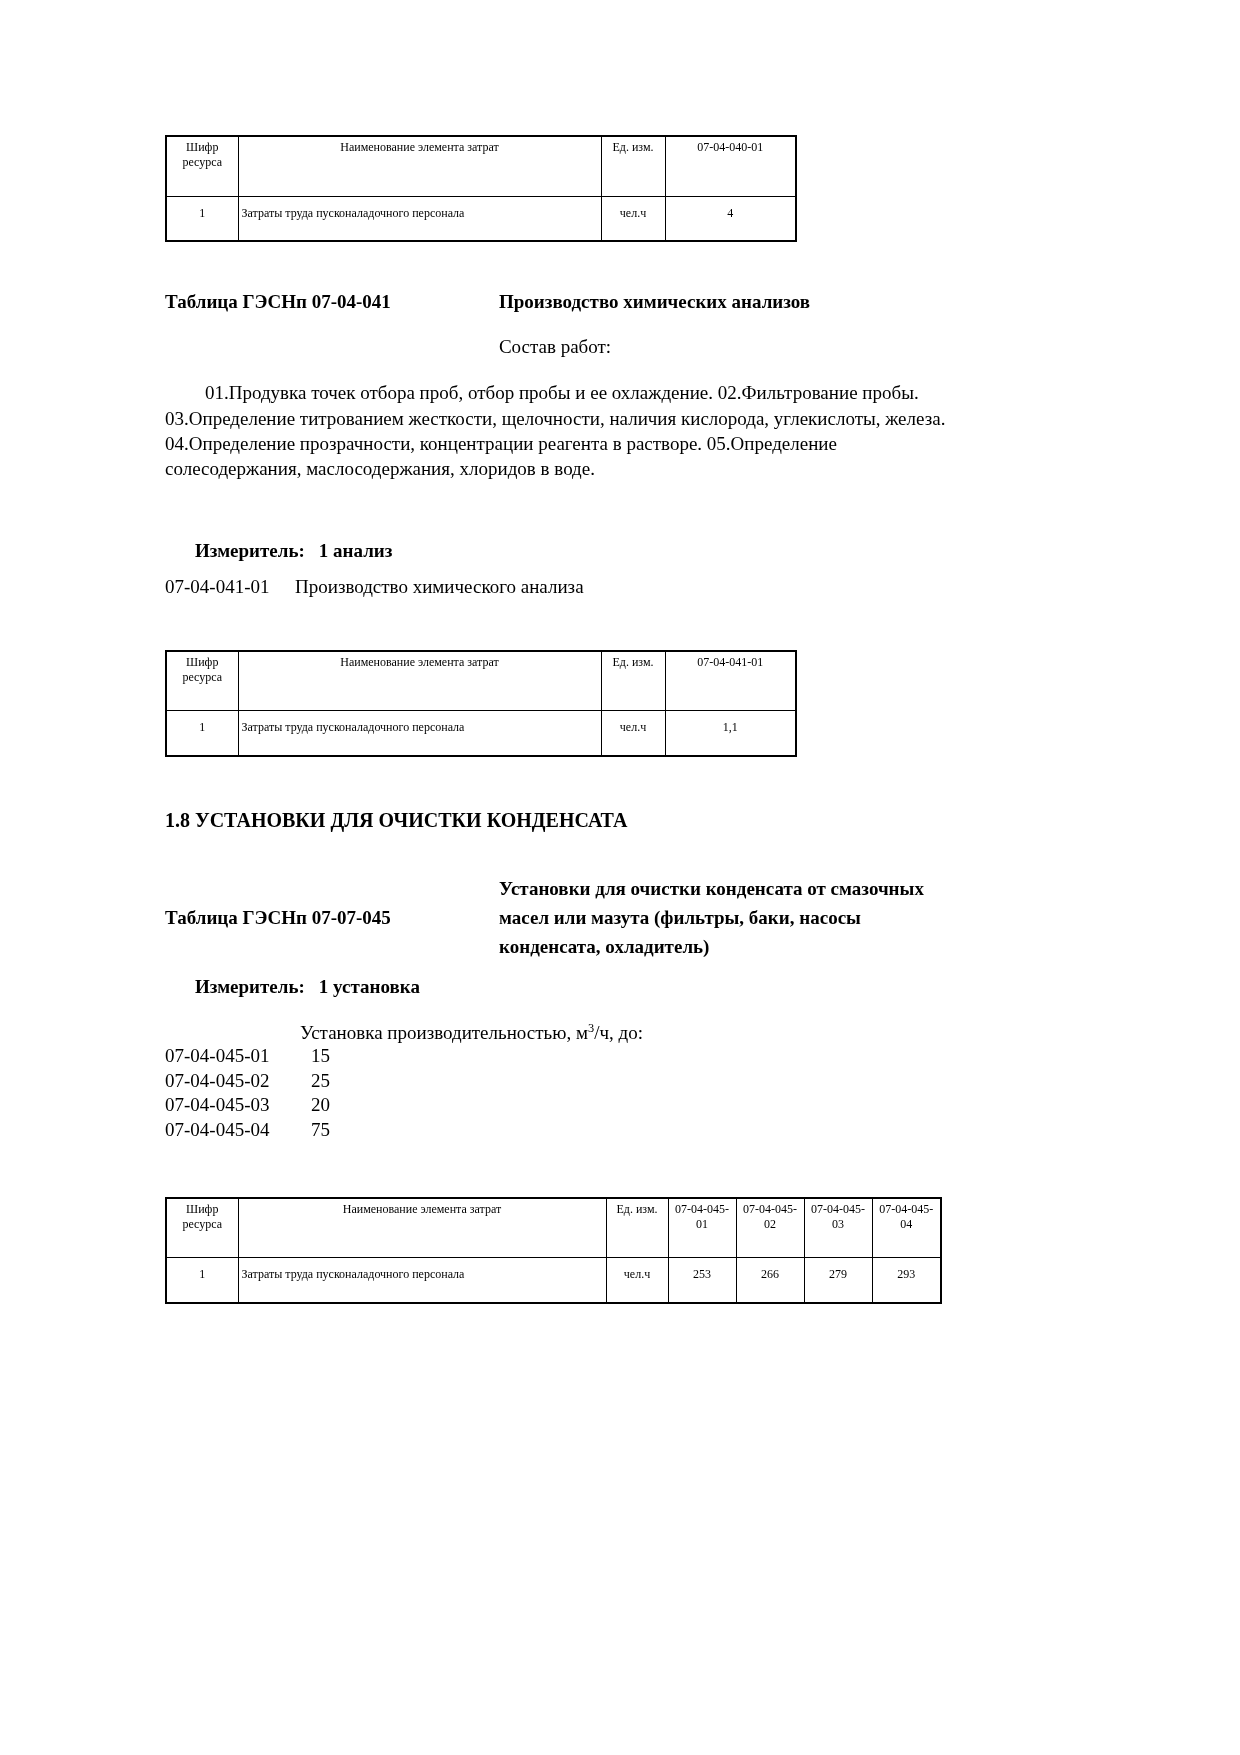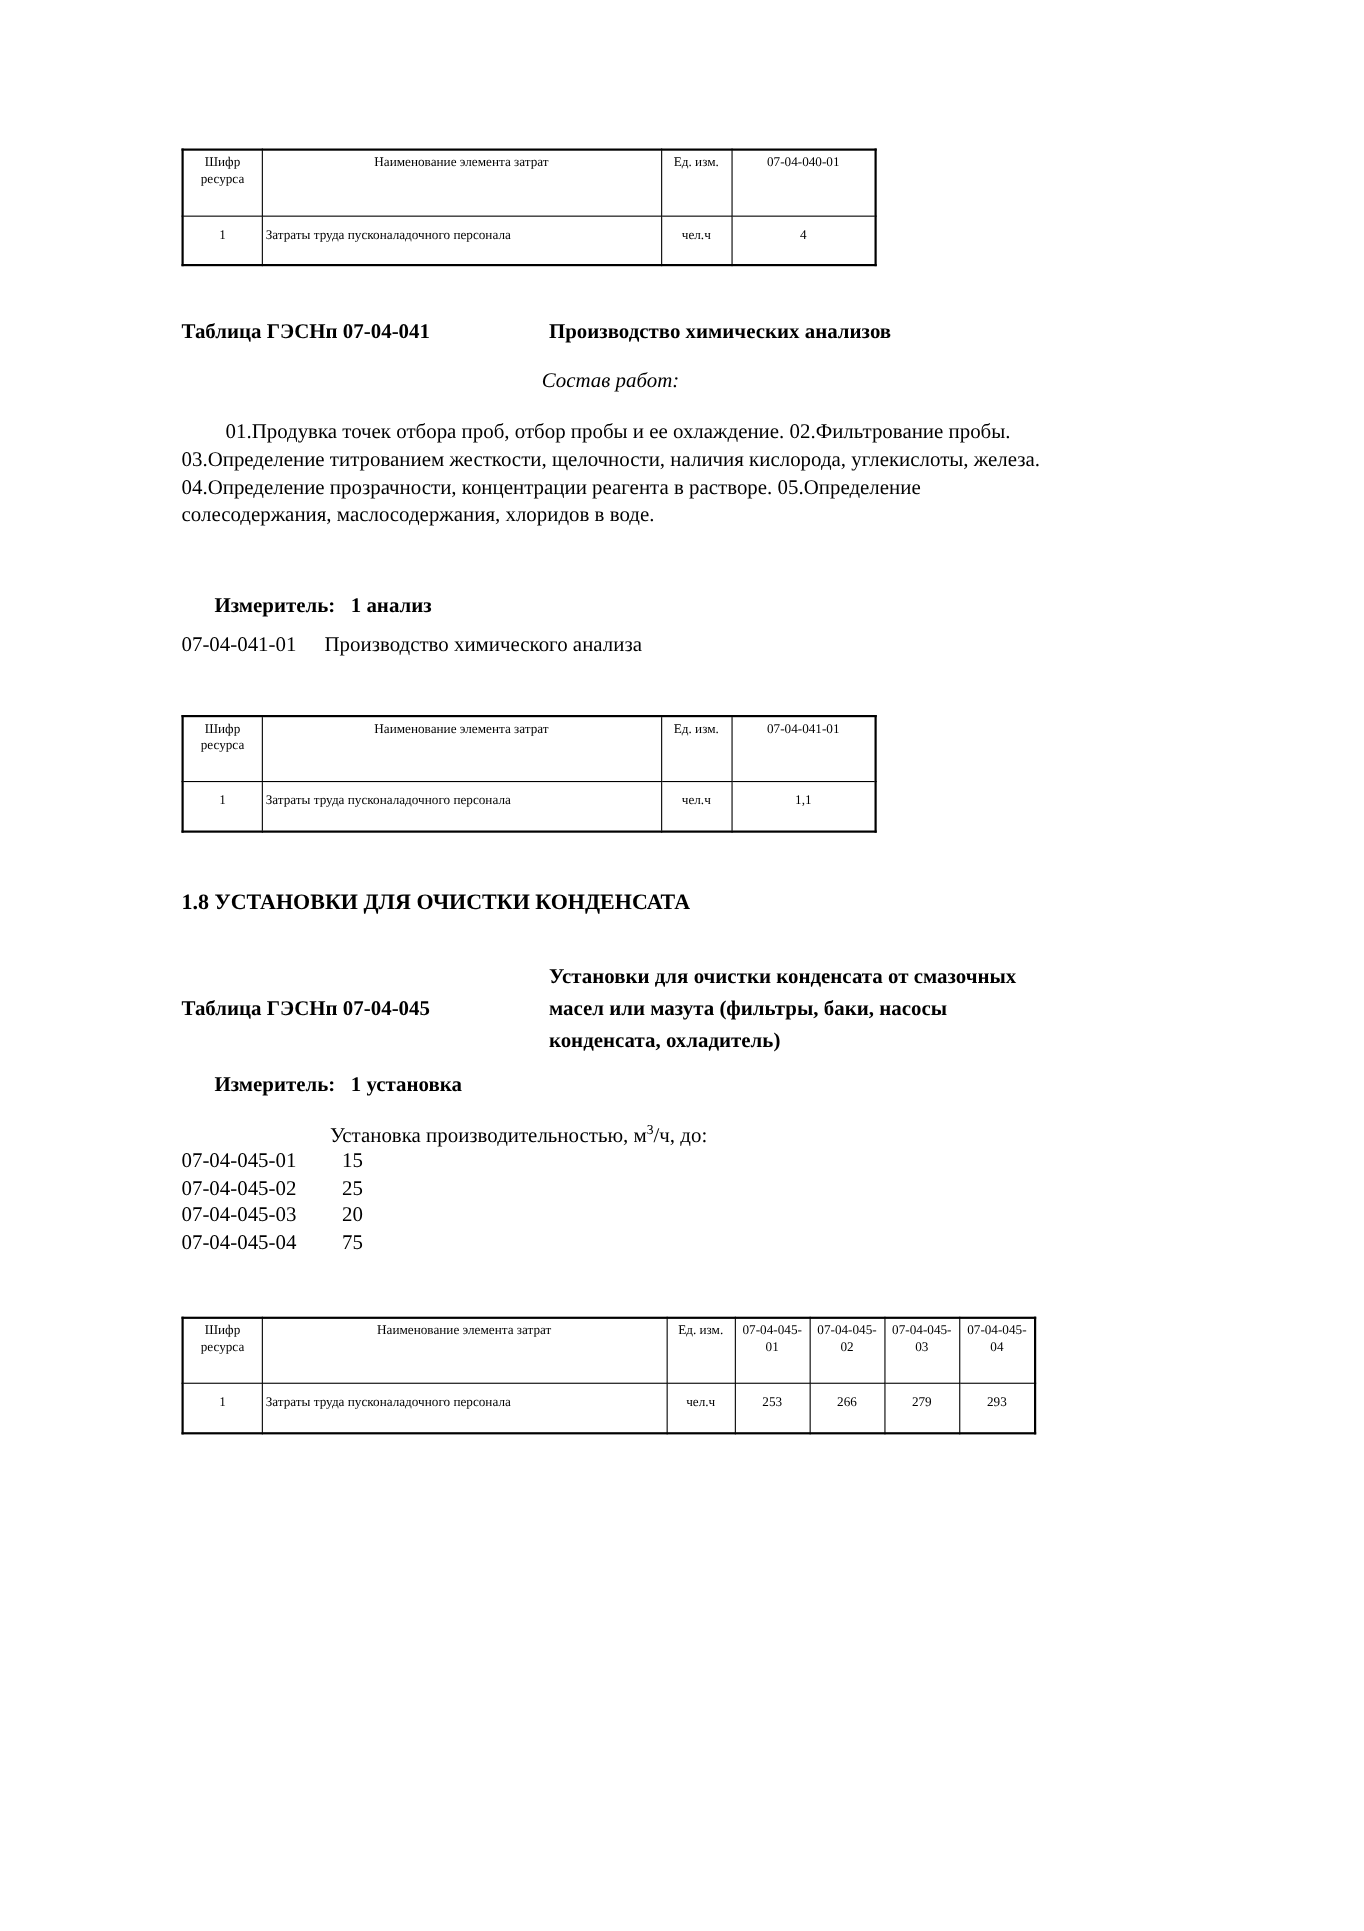--- a/index.html
+++ b/index.html
@@ -18,21 +18,21 @@
   }
   .cost-table thead th { height:60px; text-align:center; }
   .cost-table tbody td { height:45px; padding-top:9px; }
   .ctr { text-align:center; }
   .lft { text-align:left; padding-left:4px; }
 
   .sec-head { display:flex; margin-top:45px; align-items:center;gap:39px; }
   .sec-label { flex:0 0 295px; font-weight:bold; }
   .sec-title { font-weight:bold; width:480px; line-height:1.55; }
 
-  .sostav { width:780px; text-align:center; font-style:italic; margin-top:20px; }
+  .sostav { width:780px; text-align:center; margin-top:20px; }
   .works { width:782px; text-indent:40px; line-height:1.33; margin-top:22px; }
 
   .meter { margin-top:58px; margin-left:30px; font-weight:bold; }
   .meter-val { margin-left:14px;font-family:Liberation Serif, serif; }
 
   .item-line { margin-top:14px; }
   .item-code { display:inline-block; width:130px; }
 
   .chapter-head { width:780px; font-weight:bold; font-size:20px; margin-top:52px; }
 
@@ -113,21 +113,21 @@
           <td class="lft">Затраты труда пусконаладочного персонала</td>
           <td class="ctr">чел.ч</td>
           <td class="ctr">1,1</td>
         </tr>
       </tbody>
     </table>
 
     <div class="chapter-head">1.8 УСТАНОВКИ ДЛЯ ОЧИСТКИ КОНДЕНСАТА</div>
 
     <div class="sec-head" style="margin-top:42px">
-      <div class="sec-label">Таблица ГЭСНп 07-04-045</div>
+      <div class="sec-label">Таблица ГЭСНп 07-07-045</div>
       <div class="sec-title">Установки для очистки конденсата от смазочных масел или мазута (фильтры, баки, насосы конденсата, охладитель)</div>
     </div>
 
     <div class="meter" style="margin-top:14px">
       <span>Измеритель:</span><span class="meter-val">1 установка</span>
     </div>
 
     <div class="cap-line">
       <span>Установка производительностью, м</span><sup>3</sup><span>/ч, до:</span>
     </div>

